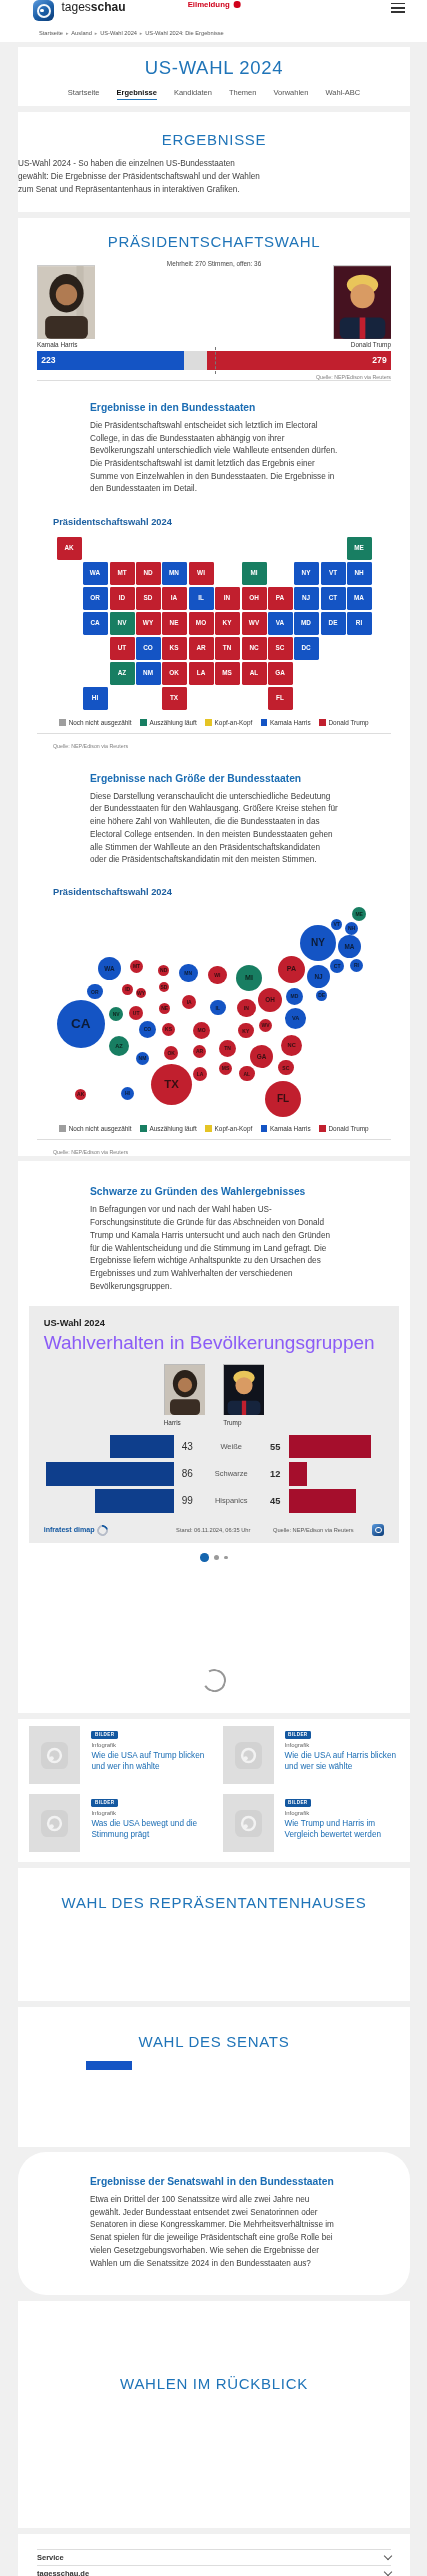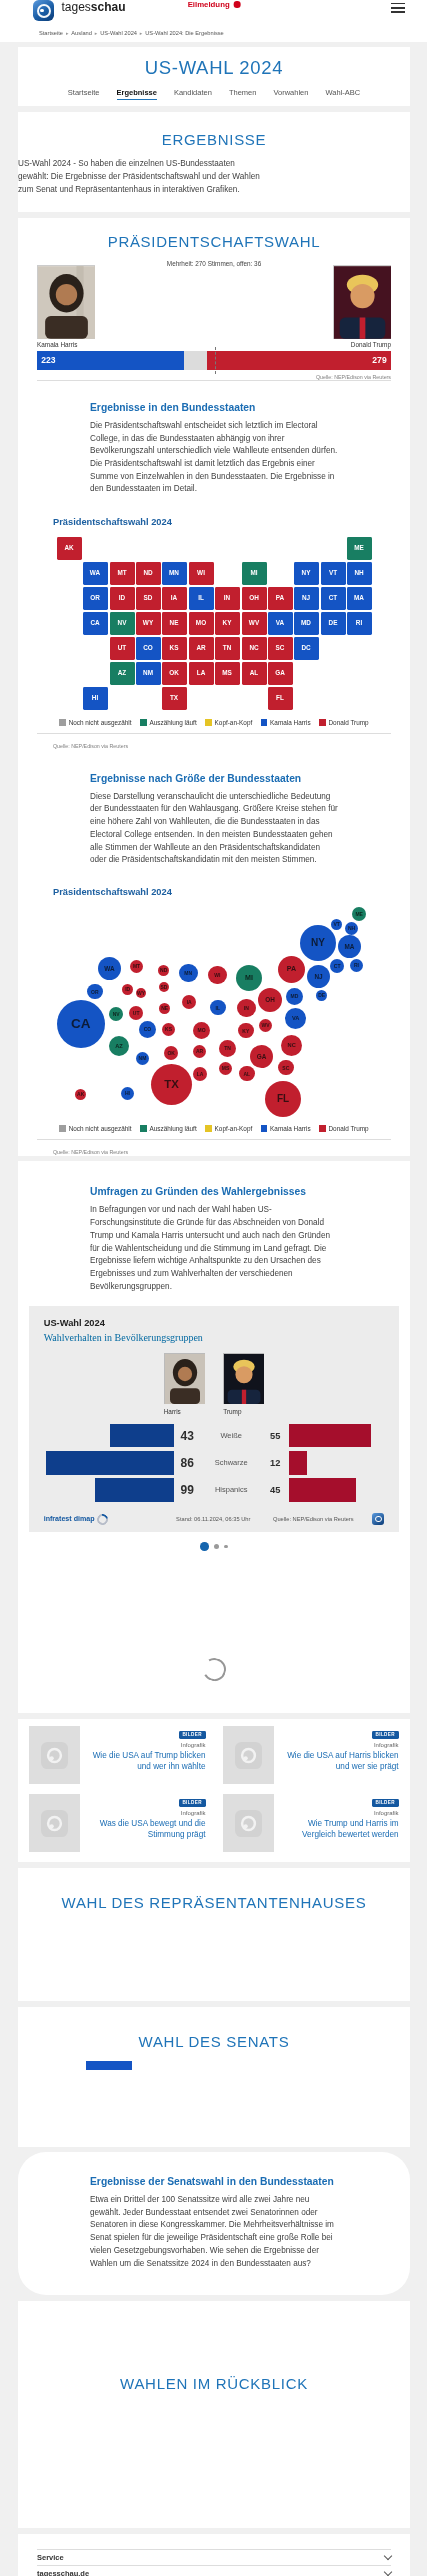--- a/index.html
+++ b/index.html
@@ -54,49 +54,49 @@
   .legend{display:flex;justify-content:center;gap:8.6px;margin-top:9.3px;font-size:6.4px;color:#333;flex-wrap:wrap;}
   .legend .li{display:flex;align-items:center;gap:2.9px;}
   .legend .sw{width:6.4px;height:6.4px;display:inline-block;}
   
   .bubbles{position:relative;width:356px;height:214px;margin:4.3px auto 0;}
   .bubble{position:absolute;border-radius:50%;display:flex;align-items:center;justify-content:center;cursor:pointer;}
   .bubble span{color:rgba(10,10,10,.75);font-weight:700;}
   
   .chart-card{background:#ececec;margin:13px 11.4px 0;padding:11.4px 14.3px 7.1px;}
   .cc-kicker{font-size:9.3px;font-weight:700;color:#222;}
-  .cc-title{font-size:10px;color:#0369a1;margin-top:4.3px;font-family:Liberation Serif, serif;}
+  .cc-title{font-size:19px;color:#8b5cf6;margin-top:4.3px;}
   .cc-photos{display:flex;justify-content:center;gap:18.5px;margin-top:10px;}
   .cc-photo-wrap{text-align:left;}
   .cc-photo{width:41px;height:51px;border:0.7px solid #bbb;box-sizing:border-box;}
   .cc-plabel{font-size:6.4px;color:#333;margin-top:4.3px;}
   .brow{display:flex;align-items:center;height:23.5px;margin-bottom:3.6px;}
   .bz-left{width:130px;display:flex;justify-content:flex-end;}
-  .bz-vl{width:27px;text-align:center;font-weight:700;font-size:12px;color:#2e2e2e;}
+  .bz-vl{width:27px;text-align:center;font-weight:400;font-size:10px;color:#2e2e2e;}
   .bz-lab{width:61px;text-align:center;font-size:7.5px;color:#555;}
   .bz-vr{width:27px;text-align:center;font-weight:700;font-size:9.3px;color:#2e2e2e;}
   .bz-right{flex:1;display:flex;}
   .bbar{height:23.5px;}
   .cc-footer{display:flex;align-items:center;margin-top:11.4px;gap:5.7px;}
   .infratest{display:flex;align-items:center;gap:2.9px;font-size:7.1px;font-weight:700;color:#1458a0;}
   .infratest .ring{width:7.1px;height:7.1px;border-radius:50%;border:2.1px solid #b7bdc9;border-top-color:#1458a0;transform:rotate(35deg);display:inline-block;}
   .cc-stand,.cc-src{font-size:5.7px;color:#555;}
   .cc-stand{margin-left:auto;}
   .cc-src{margin-left:17px;}
   .ts-mini{width:12px;height:12px;border-radius:2.9px;margin-left:13px;position:relative;flex:0 0 auto;
     background:linear-gradient(145deg,#5a9ade,#0a3a75);}
   .ts-mini::before{content:"";position:absolute;left:2.9px;top:2.9px;width:4.3px;height:4.3px;border:1.4px solid #fff;border-radius:50%;}
   .dots{display:flex;justify-content:center;align-items:center;gap:5px;}
   .dots .d1{width:8.6px;height:8.6px;border-radius:50%;background:#1565ae;cursor:pointer;}
   .dots .d2{width:5.7px;height:5.7px;border-radius:50%;background:#9a9a9a;cursor:pointer;}
   .dots .d3{width:3.6px;height:3.6px;border-radius:50%;background:#9a9a9a;cursor:pointer;}
   .spinner{width:18.5px;height:18.5px;border-radius:50%;border:2.1px solid #979797;border-left-color:transparent;transform:rotate(15deg);margin:107px auto 0;}
   
   .teasers{display:grid;grid-template-columns:1fr 1fr;gap:10px 17px;padding:7.1px 11.4px 10px;}
-  .teaser{display:flex;gap:4px;cursor:pointer;text-align:right;}
+  .teaser{display:flex;gap:11px;cursor:pointer;}
   .t-img{width:51px;height:58px;background:#dedede;flex:0 0 auto;display:flex;align-items:center;justify-content:center;}
   .t-badge{display:inline-block;background:#1458a0;color:#fff;font-size:4.6px;font-weight:700;letter-spacing:0.4px;padding:1.4px 3.6px;border-radius:1.4px;}
   .t-kicker{font-size:6px;color:#666;margin:3.6px 0 2.1px;}
   .t-title{font-size:8.2px;line-height:1.35;color:#1a6cb3;}
   
   .f-row{display:flex;align-items:center;height:15px;border-top:0.7px solid #ddd;font-size:7.5px;font-weight:700;color:#333;cursor:pointer;}
   .f-row:last-of-type{border-bottom:0.7px solid #ddd;}
   .chev{margin-left:auto;width:5px;height:5px;border-right:1.1px solid #555;border-bottom:1.1px solid #555;transform:rotate(45deg);margin-top:-2.9px;}
 </style>
 </head>
@@ -540,21 +540,21 @@
         <span class="sw" style="background: rgb(193, 31, 46);"></span>
         <span>Donald Trump</span>
       </div>
     </div>
   <hr class="div" style="margin:7.1px 19px 0;">
   <div class="inner" style="margin-top:3.6px;"><span class="source">Quelle: NEP/Edison via Reuters</span></div>
 </div>
 
 <div class="card" style="height:552px;padding-top:17px;box-sizing:border-box;">
   <div class="txtcol">
-    <h3 class="sub-heading">Umfragen zu Gründen des Wahlergebnisses</h3>
+    <h3 class="sub-heading">Schwarze zu Gründen des Wahlergebnisses</h3>
     <p class="body">In Befragungen vor und nach der Wahl haben US-Forschungsinstitute die Gründe für das Abschneiden von Donald Trump und Kamala Harris untersucht und auch nach den Gründen für die Wahlentscheidung und die Stimmung im Land gefragt. Die Ergebnisse liefern wichtige Anhaltspunkte zu den Ursachen des Ergebnisses und zum Wahlverhalten der verschiedenen Bevölkerungsgruppen.</p>
   </div>
 
   <div class="chart-card">
     <div class="cc-kicker">US-Wahl 2024</div>
     <div class="cc-title">Wahlverhalten in Bevölkerungsgruppen</div>
     <div class="cc-photos">
       <div class="cc-photo-wrap">
         <div class="cc-photo">
           <svg width="40" height="50" viewBox="0 0 56 70">
@@ -648,21 +648,21 @@
         <div><span class="t-badge">BILDER</span><div class="t-kicker">Infografik</div><div class="t-title">Wie die USA auf Trump blicken und wer ihn wählte</div></div>
       </div>
       <div class="teaser">
         <div class="t-img">
           <svg width="27" height="27" viewBox="0 0 38 38">
             <rect width="38" height="38" rx="9" fill="#d2d2d2"></rect>
             <circle cx="19" cy="19" r="9" fill="none" stroke="#f2f2f2" stroke-width="3.5"></circle>
             <circle cx="15" cy="23" r="3" fill="#f2f2f2"></circle>
           </svg>
         </div>
-        <div><span class="t-badge">BILDER</span><div class="t-kicker">Infografik</div><div class="t-title">Wie die USA auf Harris blicken und wer sie prägt</div></div>
+        <div><span class="t-badge">BILDER</span><div class="t-kicker">Infografik</div><div class="t-title">Wie die USA auf Harris blicken und wer sie wählte</div></div>
       </div>
       <div class="teaser">
         <div class="t-img">
           <svg width="27" height="27" viewBox="0 0 38 38">
             <rect width="38" height="38" rx="9" fill="#d2d2d2"></rect>
             <circle cx="19" cy="19" r="9" fill="none" stroke="#f2f2f2" stroke-width="3.5"></circle>
             <circle cx="15" cy="23" r="3" fill="#f2f2f2"></circle>
           </svg>
         </div>
         <div><span class="t-badge">BILDER</span><div class="t-kicker">Infografik</div><div class="t-title">Was die USA bewegt und die Stimmung prägt</div></div>

